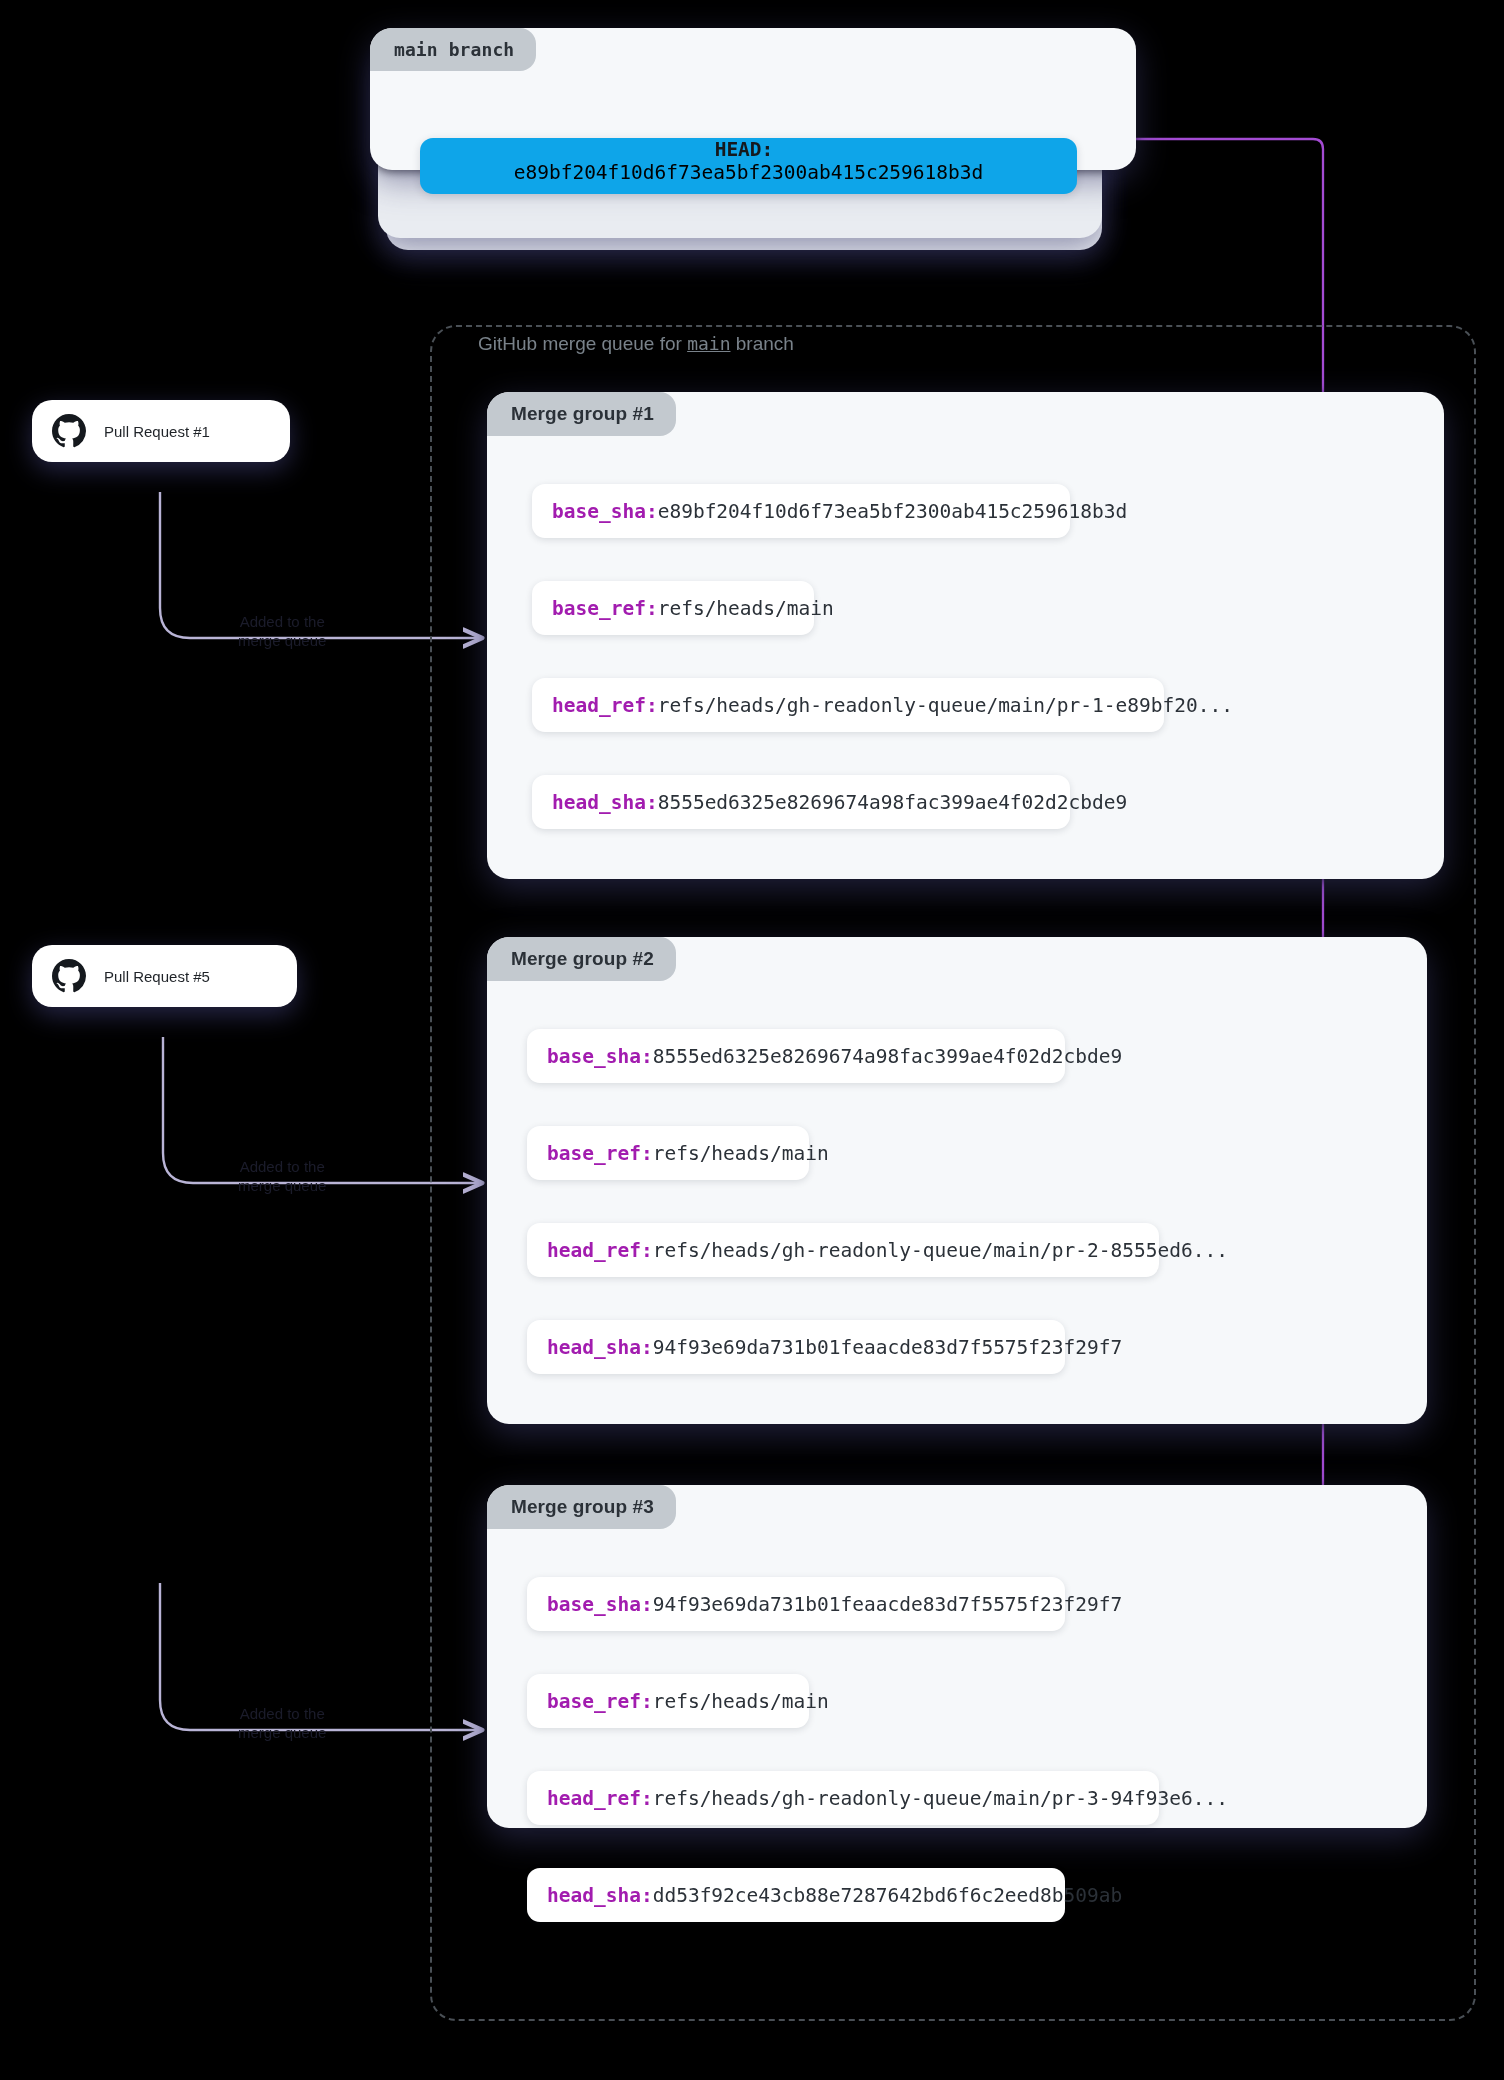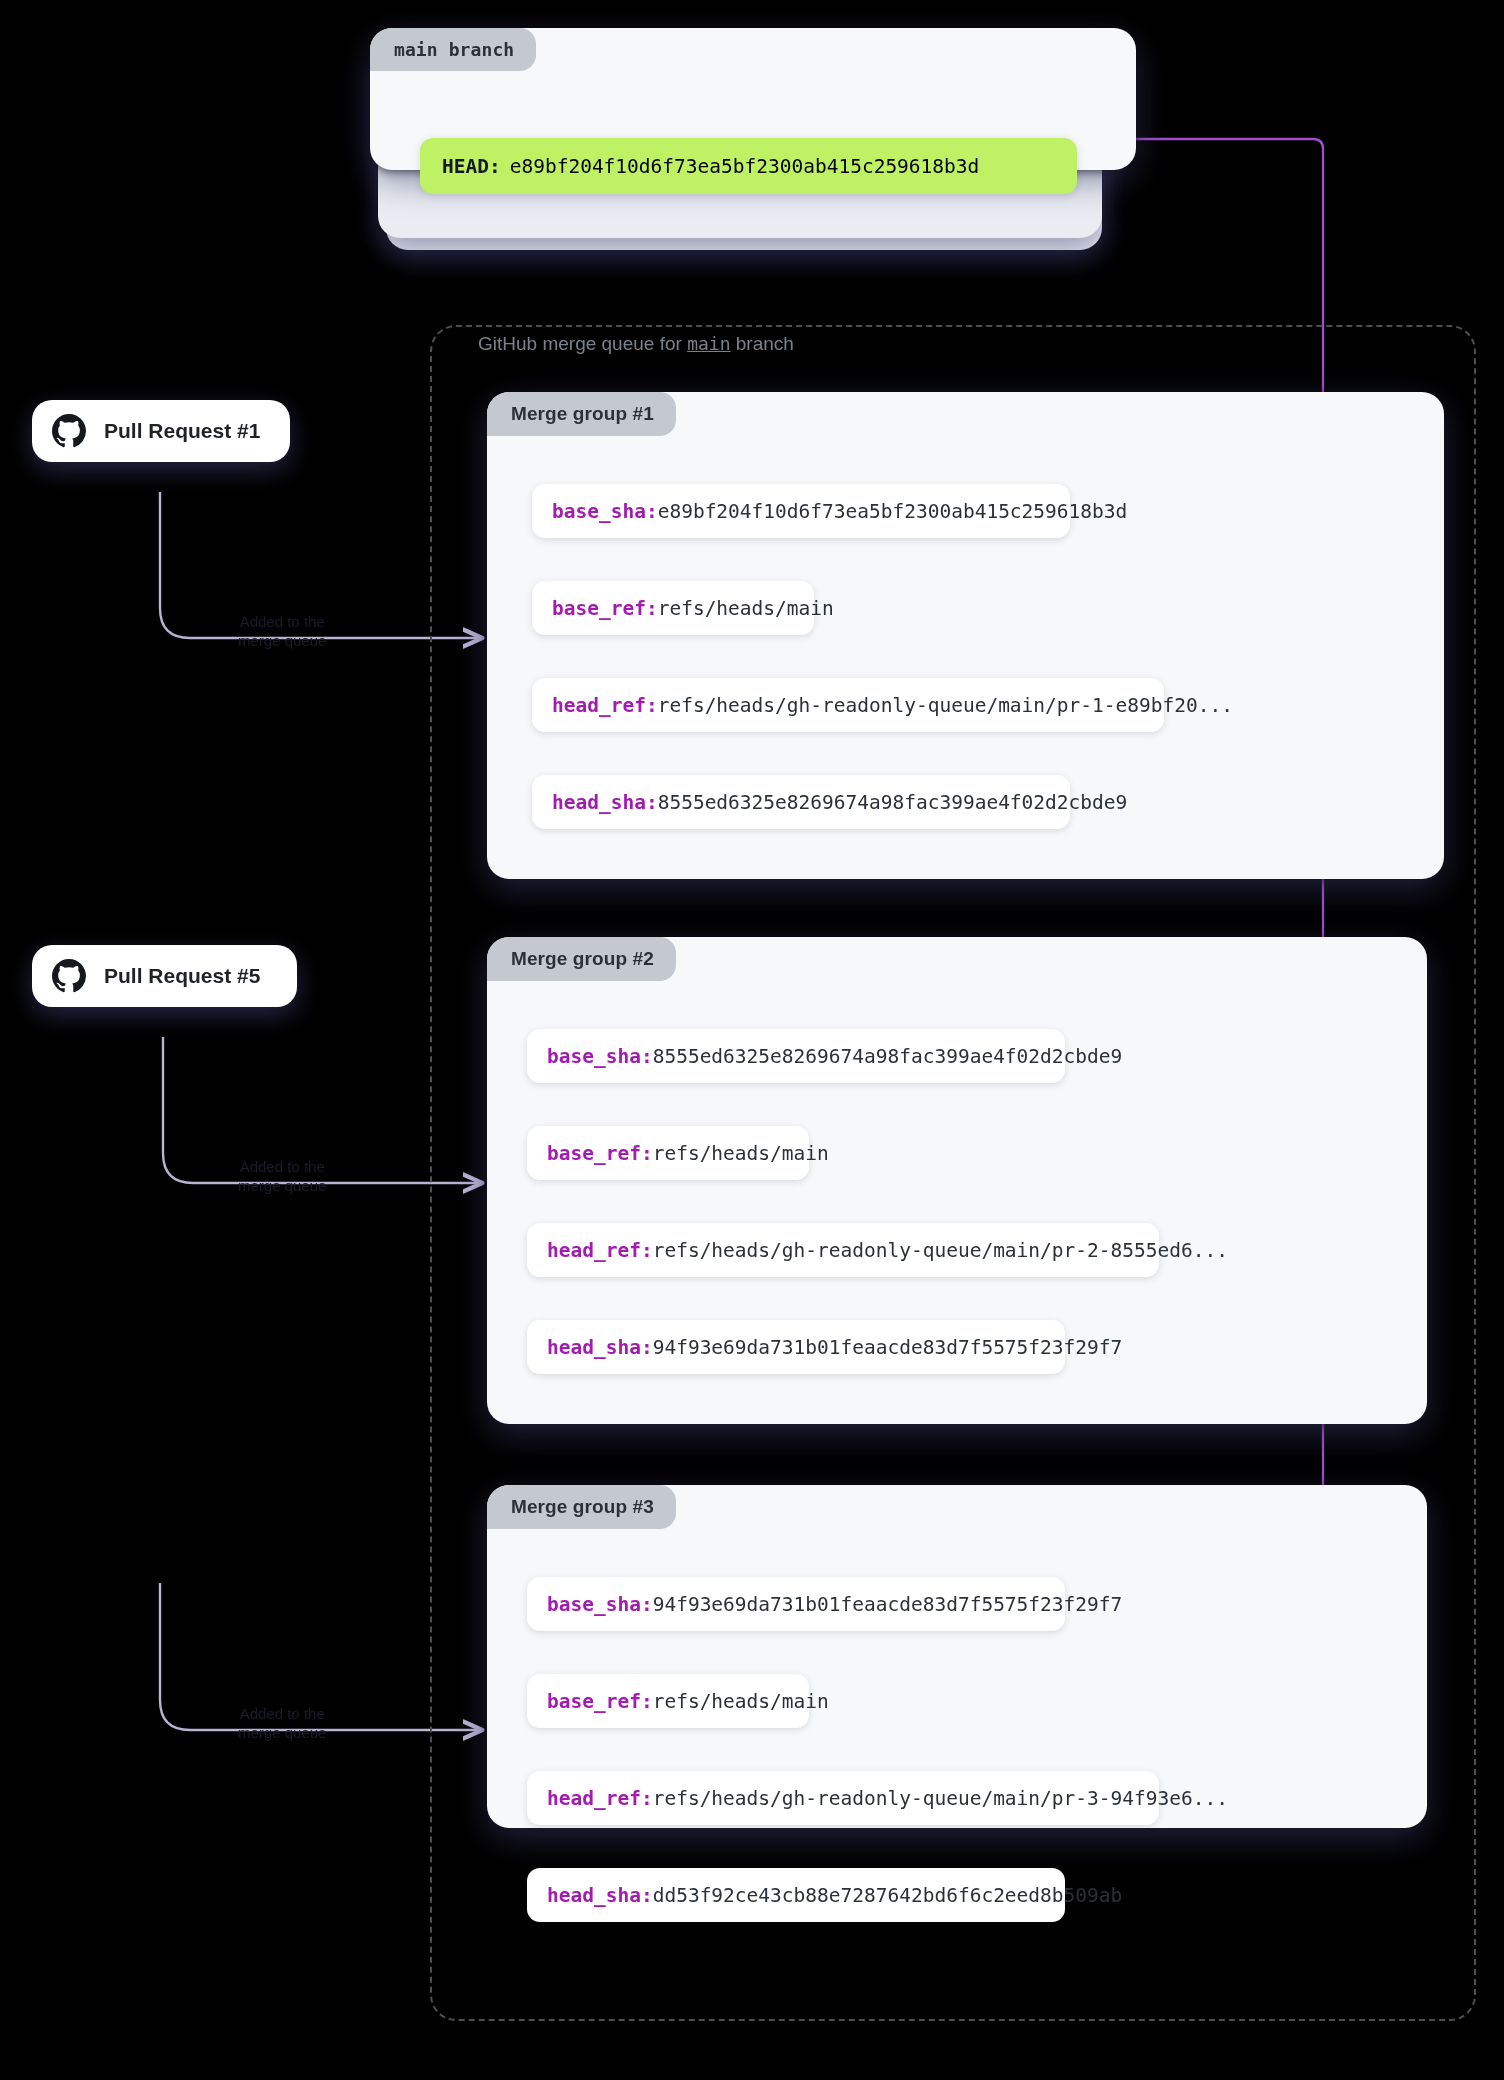--- a/index.html
+++ b/index.html
@@ -77,31 +77,32 @@
     color: #a21caf;
   }
   .kv .v {
     font-weight: 400;
     color: #2b3138;
   }
 
   
   .headbox {
     position: absolute;
-    background: #bef264;
+    background: #0ea5e9;
     border-radius: 13px;
     box-shadow: 0 2px 8px rgba(23,30,50,0.14);
     height: 56px;
     display: flex;
     align-items: center;
     padding: 0 22px;
     white-space: nowrap;
     font-family: "DejaVu Sans Mono", monospace;
     font-size: 19.5px;
     box-sizing: border-box;
+    flex-direction: column;
   }
 
   
   .pr-node {
     position: absolute;
     background: #ffffff;
     border-radius: 20px;
     height: 62px;
     display: flex;
     align-items: center;
@@ -110,23 +111,23 @@
                 0 2px 6px rgba(0,0,0,0.5);
     box-sizing: border-box;
   }
   .pr-node .gh {
     width: 34px;
     height: 34px;
     margin-right: 18px;
     flex: 0 0 auto;
   }
   .pr-node .pr-label {
-    font-size: 21px;
+    font-size: 15px;
     color: #1f2328;
-    font-weight: 700;
+    font-weight: 400;
     white-space: nowrap;
   }
 
   
   .queue-box {
     position: absolute;
     border: 2px dashed #4a5056;
     border-radius: 26px;
     box-sizing: border-box;
   }

